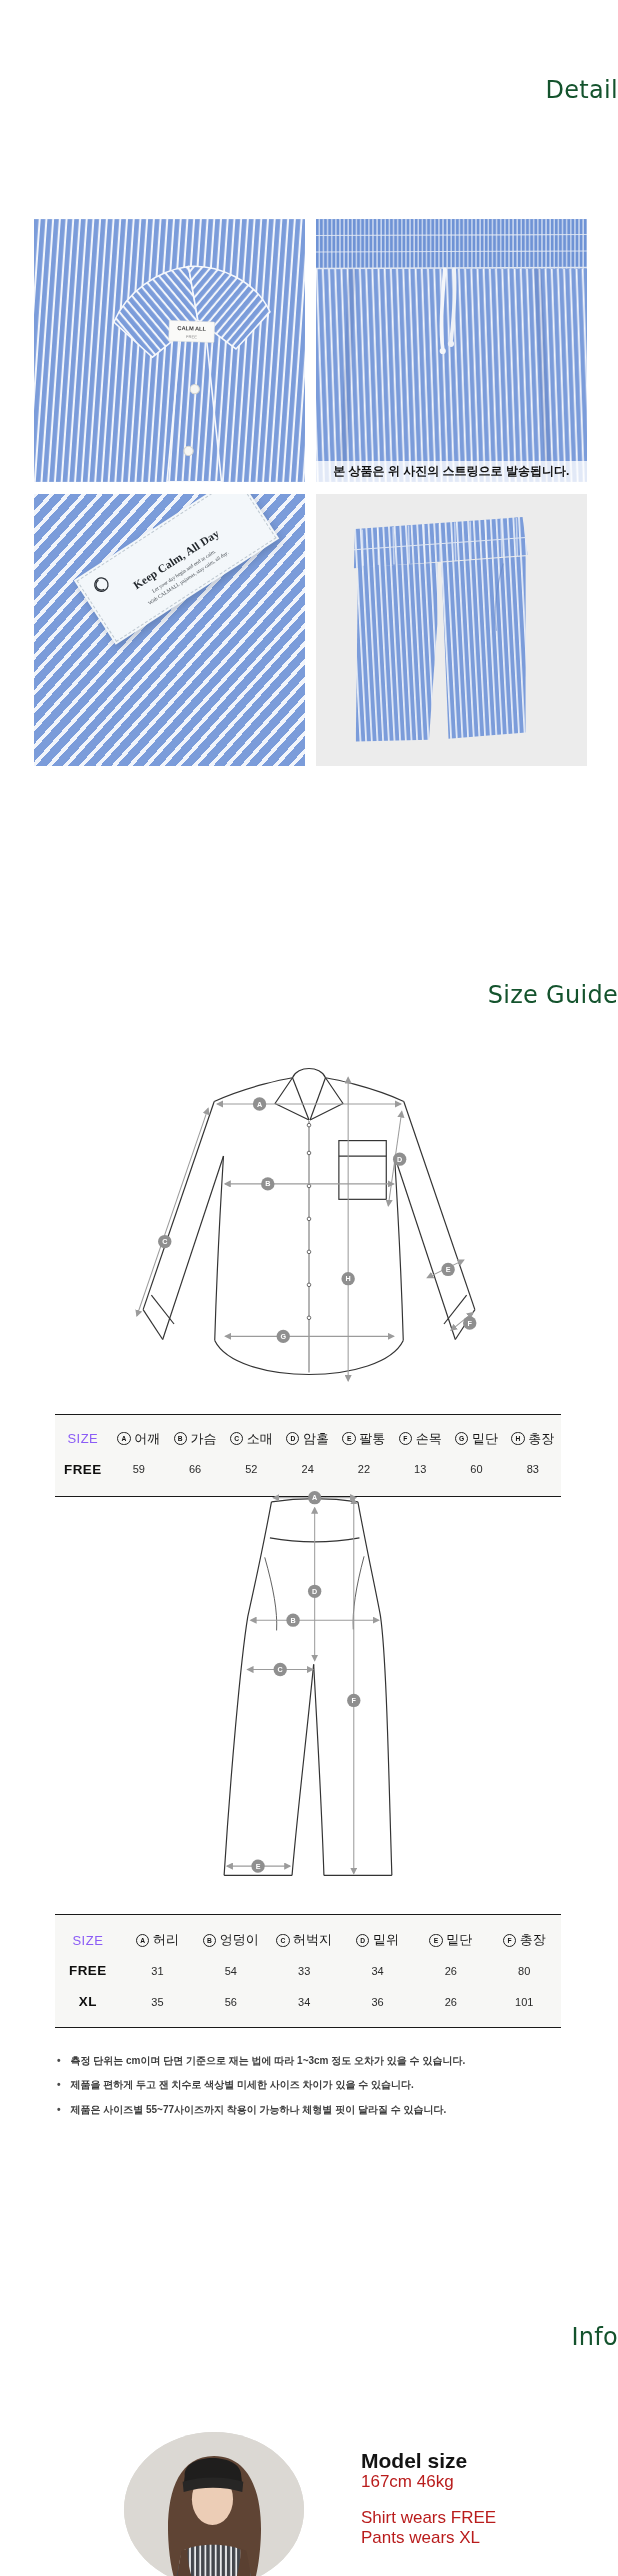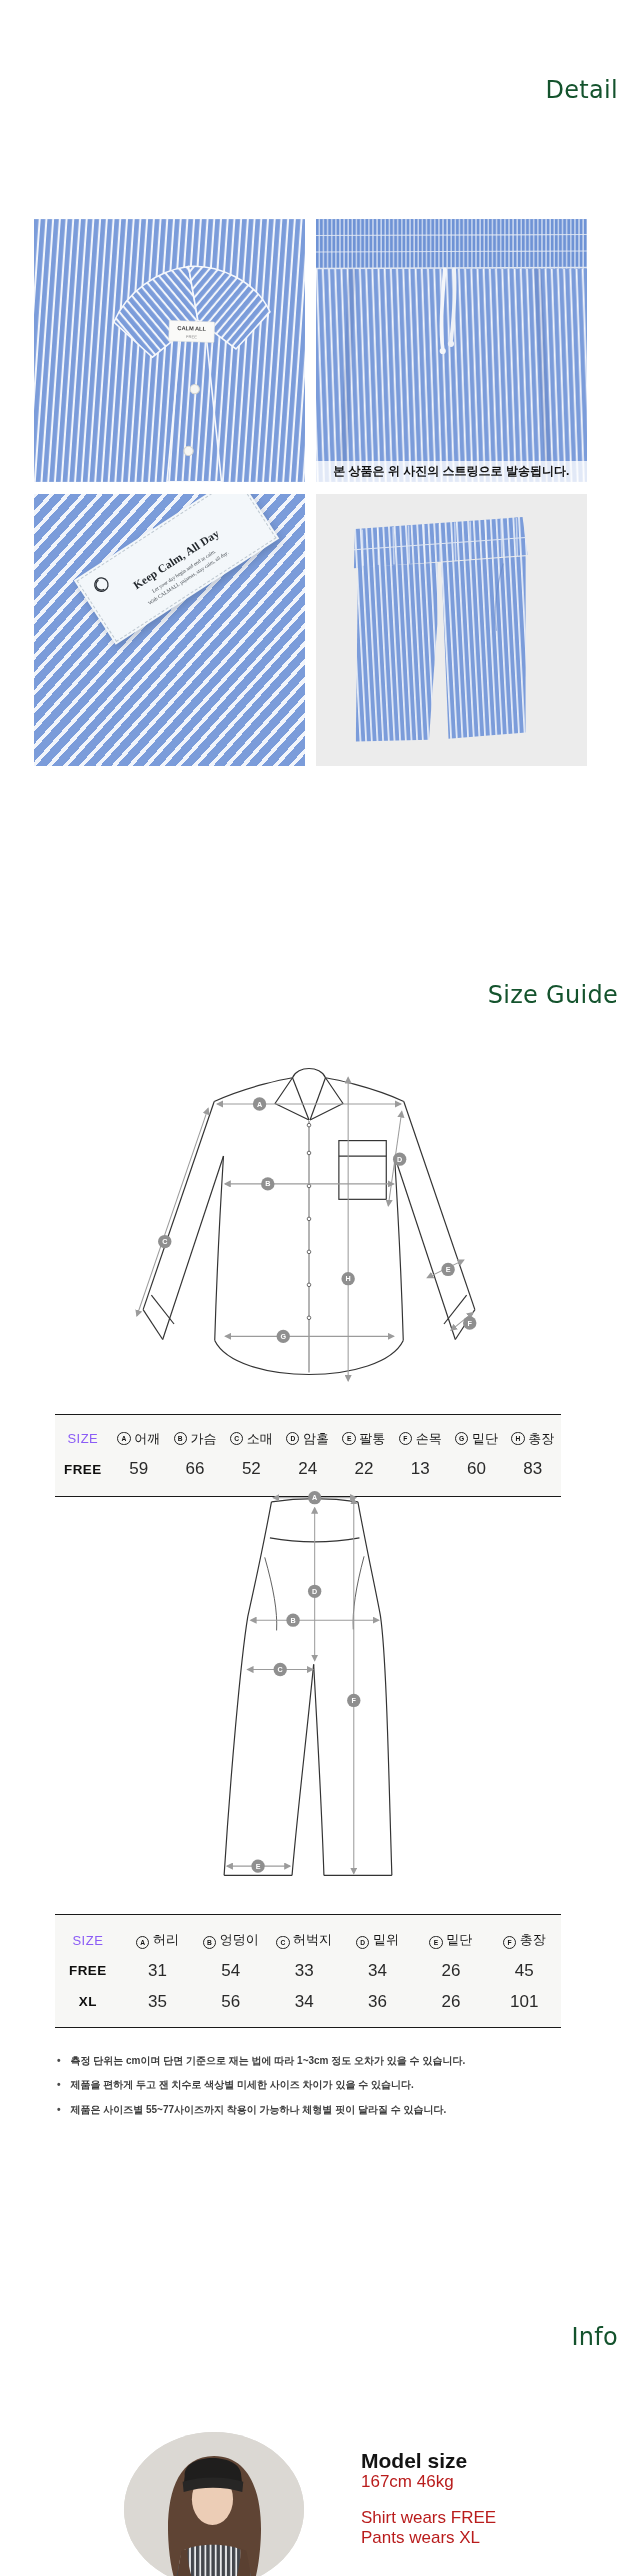--- a/index.html
+++ b/index.html
@@ -28,26 +28,26 @@
                        color:#454b51;line-height:7.7px;}
 
   
   .size-panel{position:absolute;left:55px;width:506px;background:#f7f7f5;
               border-top:1px solid #1a1a1a;border-bottom:1px solid #1a1a1a;box-sizing:border-box;}
   .t-row{display:flex;align-items:center;}
   .cell{text-align:center;color:#2a2a2a;}
   .c-size{width:11%;font-size:13px;letter-spacing:0.5px;color:#8b5cf6;}
   .shirt-cols .cell.data{width:11.125%;}
   .pants .c-size{width:13%;}
-  .pants-cols .cell.data{width:14.5%;align-items:flex-end;}
+  .pants-cols .cell.data{width:14.5%;}
   .head-cell{display:flex;align-items:center;justify-content:center;font-size:13px;color:#171717;}
   .circ{display:inline-flex;width:11.3px;height:11.3px;border:0.8px solid #222;border-radius:50%;
         align-items:center;justify-content:center;font-size:6.7px;font-weight:600;margin-right:3.6px;
         color:#111;flex:none;}
-  .num{font-size:17px;}
+  .num{font-size:11px;}
   .rowname{font-weight:700;font-size:13.4px;color:#0f0f0f;}
 
   
   .note-list{position:absolute;left:56px;width:520px;list-style:none;margin:0;padding:0;}
   .note-list li{position:relative;font-size:10px;color:#3e3e3e;line-height:15.5px;margin-bottom:8.8px;
                 padding-left:14.4px;font-weight:bold;}
   .note-list li::before{content:"\2022";position:absolute;left:1px;top:0;color:#4a4a4a;font-size:10.3px;}
 
   
   .model-photo{position:absolute;left:124px;top:2432px;width:180px;height:155px;border-radius:50%;
@@ -387,21 +387,21 @@
           <span>총장</span>
         </div>
     </div>
     <div class="t-row pants-cols" style="height:31px;">
       <div class="cell c-size rowname">FREE</div>
       <div class="cell data num">31</div>
       <div class="cell data num">54</div>
       <div class="cell data num">33</div>
       <div class="cell data num">34</div>
       <div class="cell data num">26</div>
-      <div class="cell data num">45</div>
+      <div class="cell data num">80</div>
     </div>
     <div class="t-row pants-cols" style="height:31px;">
       <div class="cell c-size rowname">XL</div>
       <div class="cell data num">35</div>
       <div class="cell data num">56</div>
       <div class="cell data num">34</div>
       <div class="cell data num">36</div>
       <div class="cell data num">26</div>
       <div class="cell data num">101</div>
     </div>

